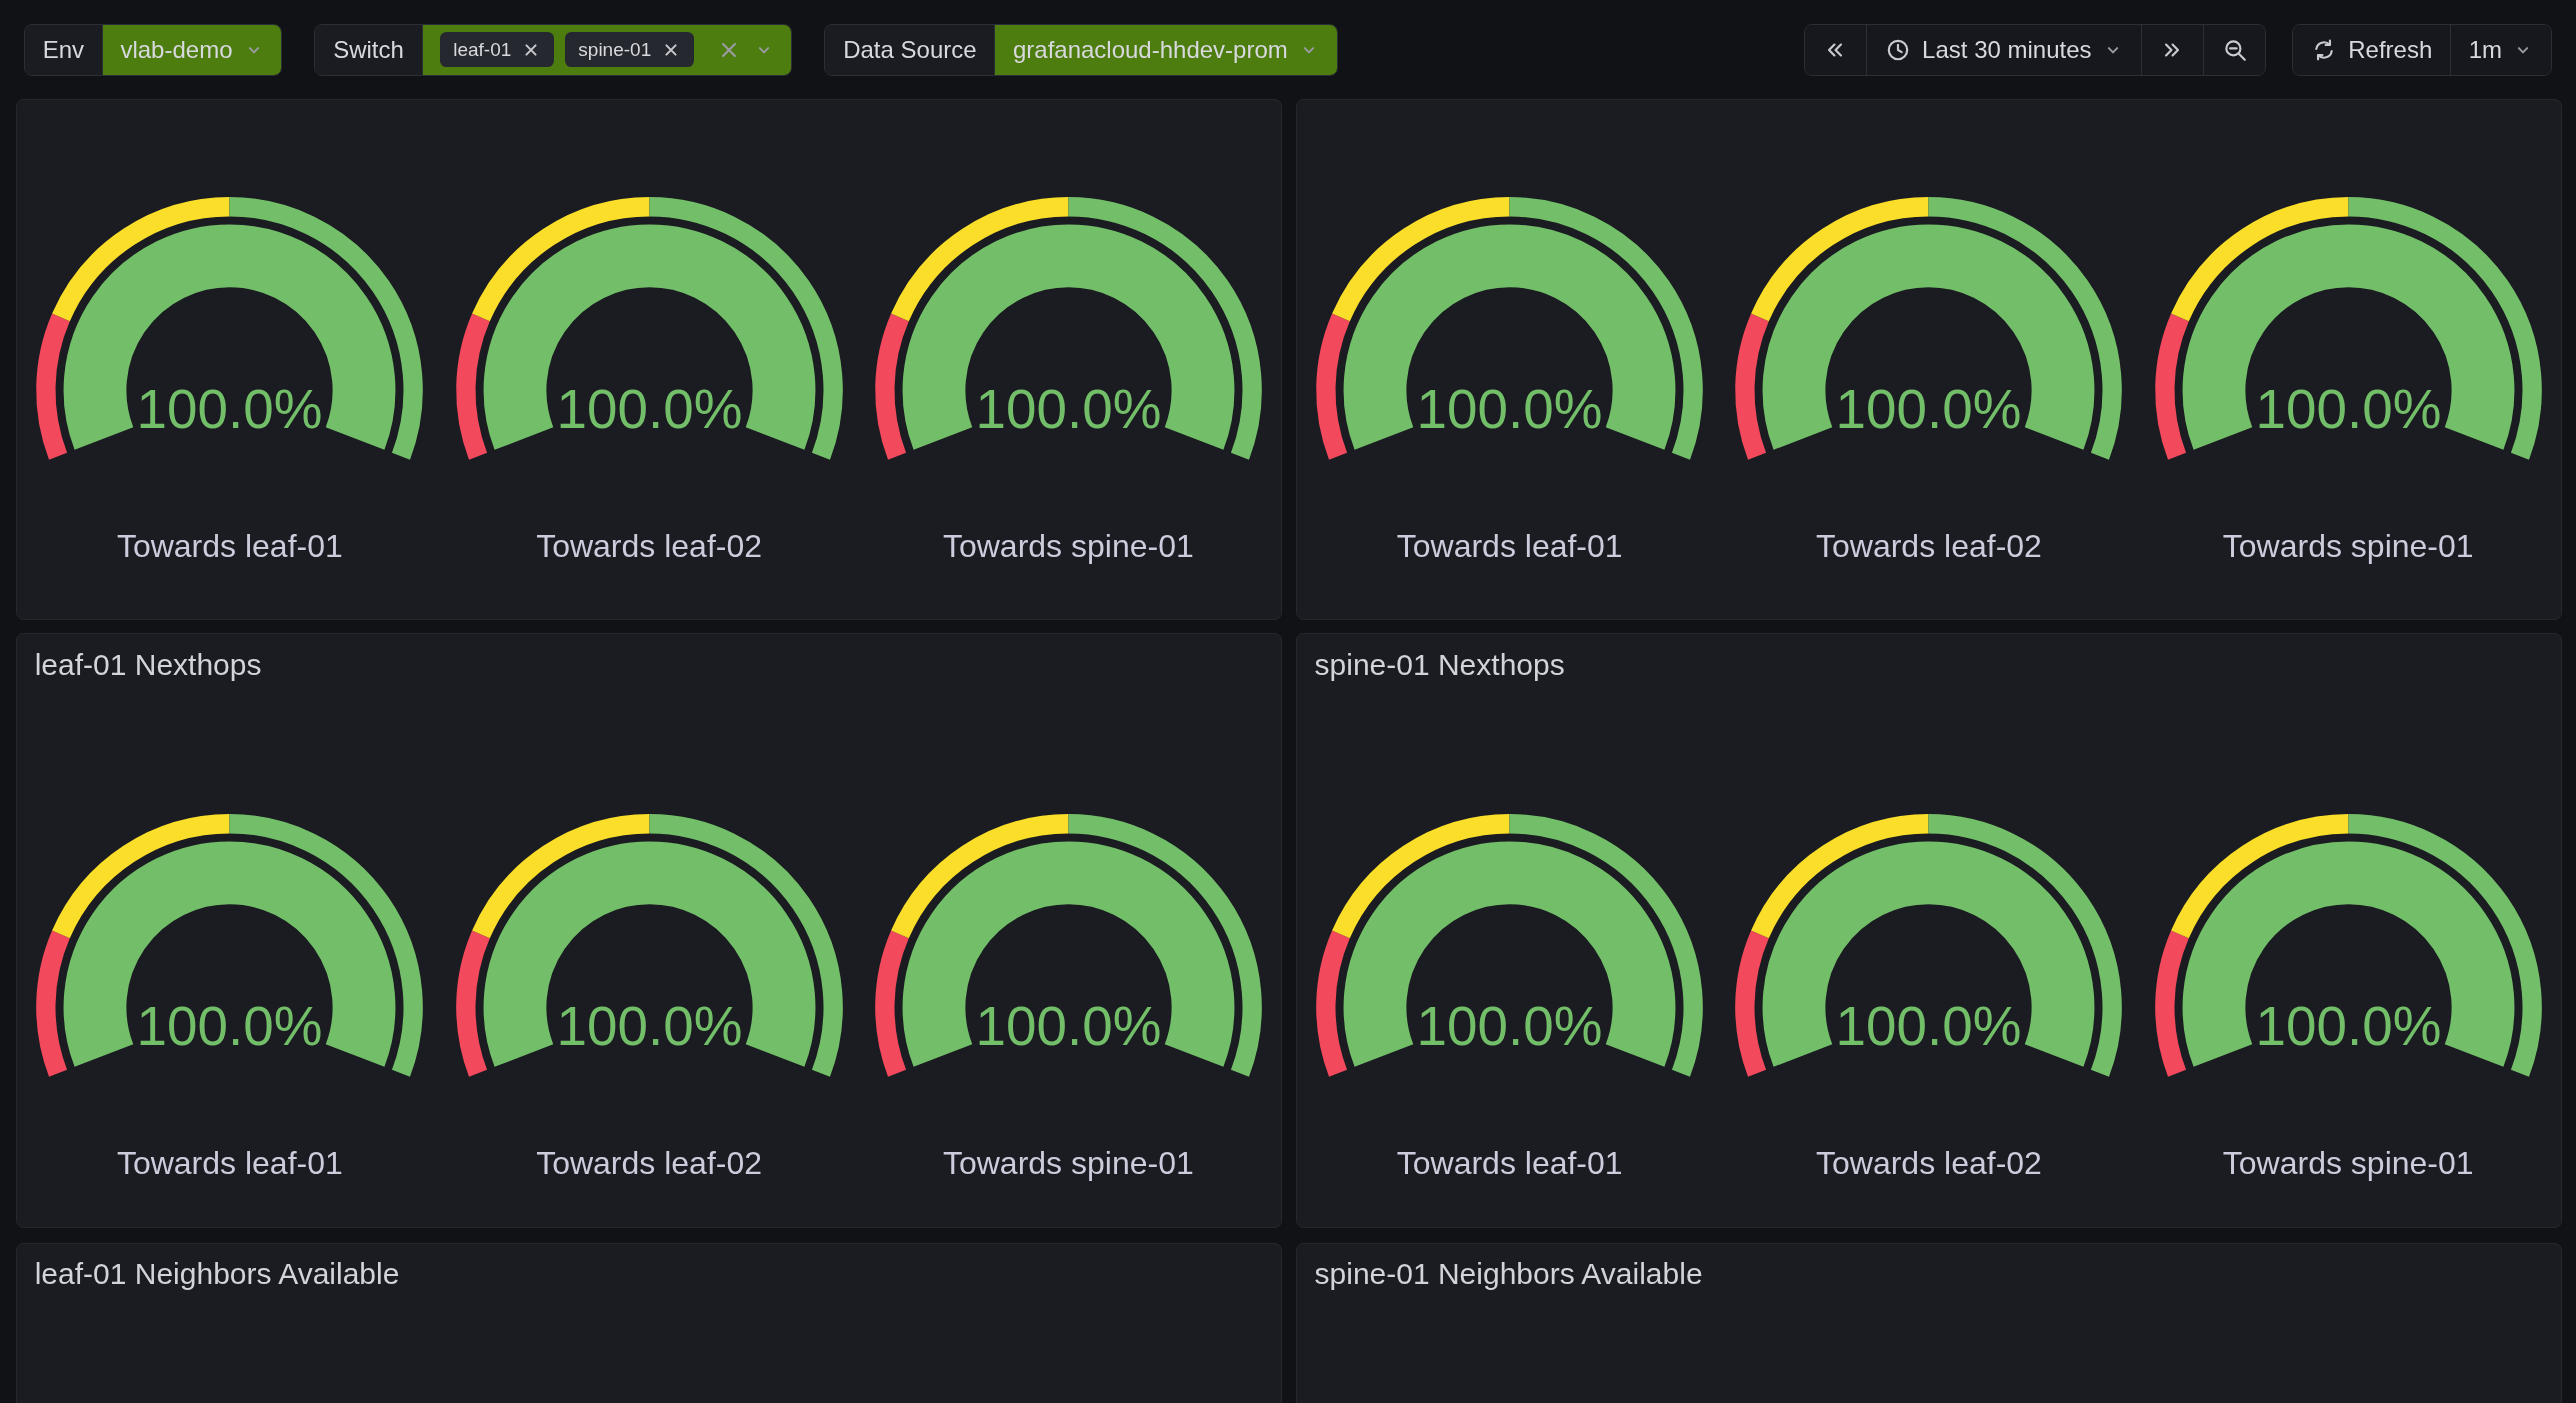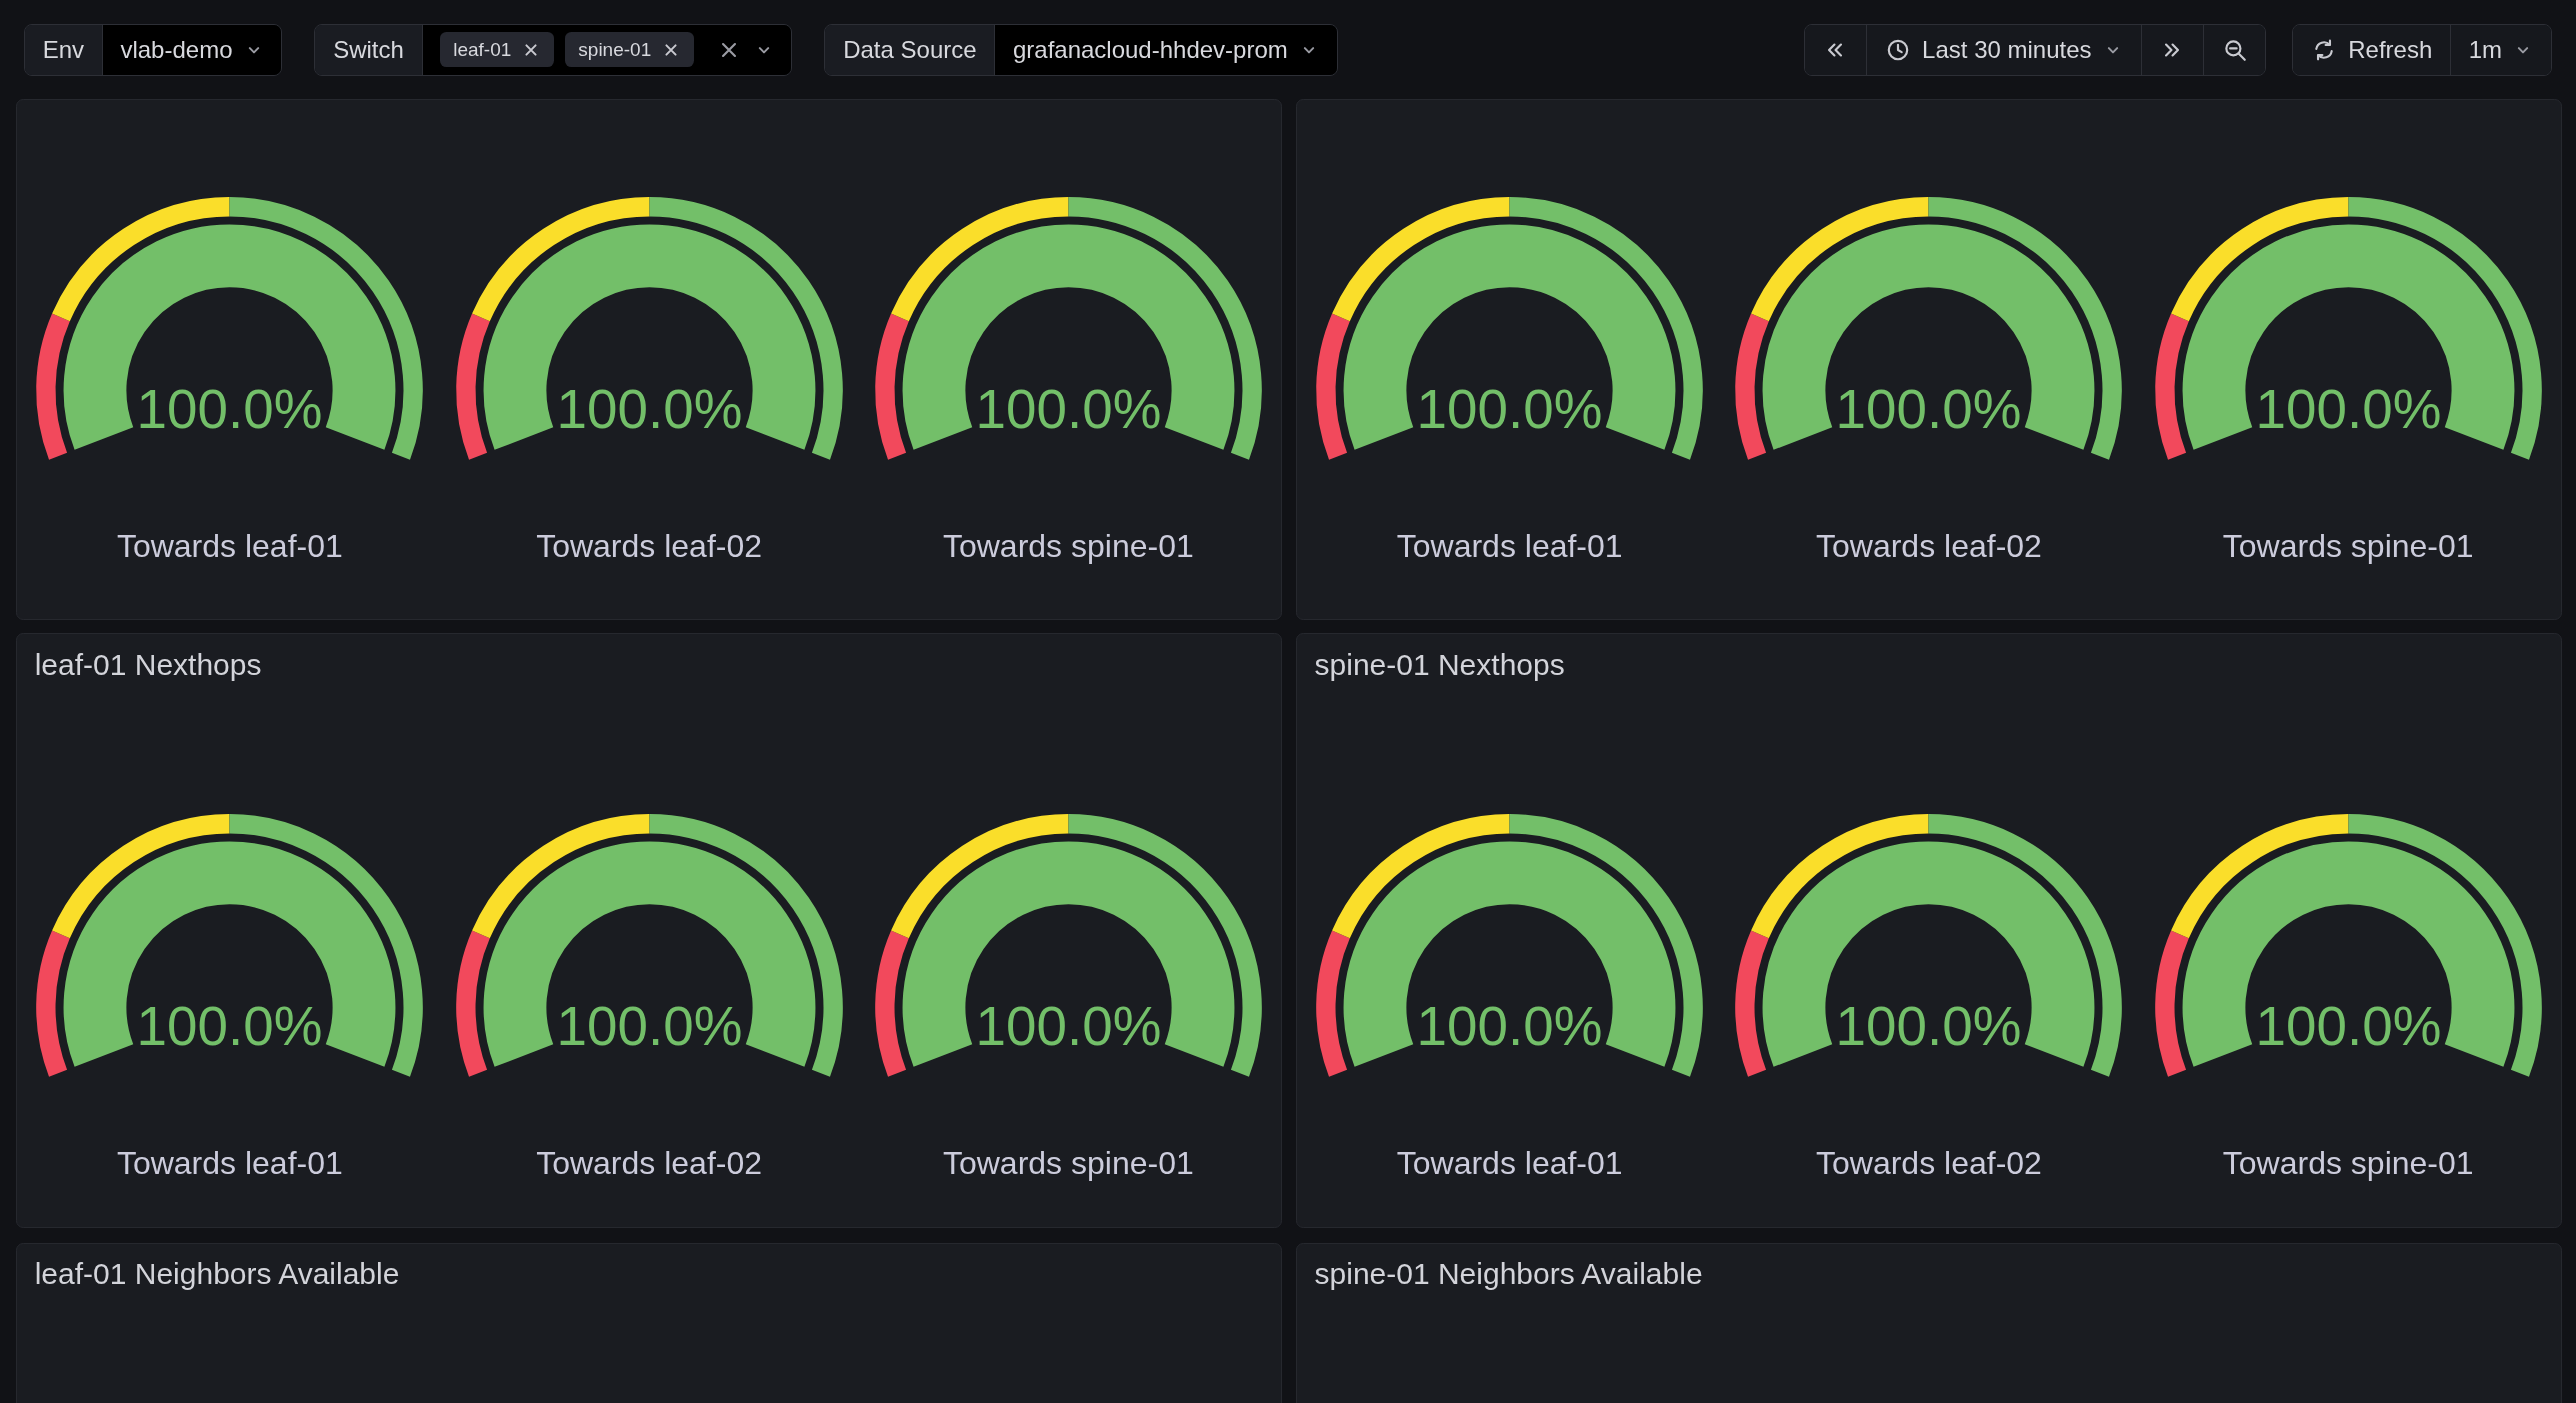--- a/index.html
+++ b/index.html
@@ -15,21 +15,21 @@
     display:flex; align-items:center; padding:0 24px; gap:32px;
   }
   .ctrl {
     display:flex; align-items:stretch; height:52px;
     border:1.6px solid #2D2F36; border-radius:8px; overflow:hidden;
     background:#121419; font-size:24px;
   }
   .ctrl .seg { display:flex; align-items:center; padding:0 17.7px; gap:11.3px; white-space:nowrap; }
   .ctrl .seg + .seg { border-left:1.6px solid #2D2F36; }
   .ctrl .seg.lbl { background:#1A1C22; color:#D8D9DE; font-weight:500;}
-  .ctrl .seg.val { background:#000000; color:#D8D9DE; }
+  .ctrl .seg.val { background:#4d7c0f; color:#D8D9DE; }
   .ctrl .seg.btn { background:#16181D; color:#D8D9DE; cursor:pointer; }
   .pill {
     display:flex; align-items:center; gap:9.7px;
     background:#262830; border-radius:6.4px; padding:6.4px 13px;
     font-size:19px; color:#D8D9DE;
   }
   .spacer { flex:1; }
   .icon { width:26px; height:26px; stroke:#C9CAD0; stroke-width:2; fill:none;
           stroke-linecap:round; stroke-linejoin:round; flex:none; }
   .icon.sm { width:20px; height:20px; stroke-width:2.4; }

